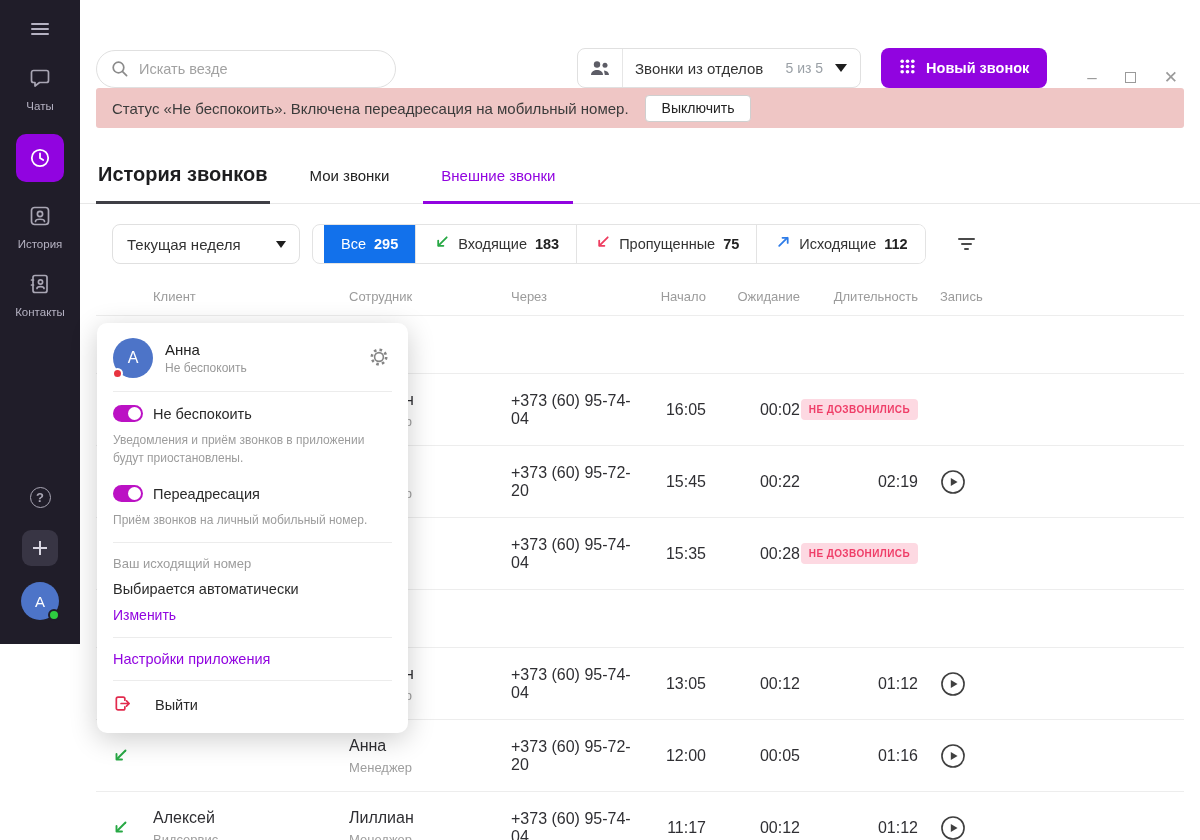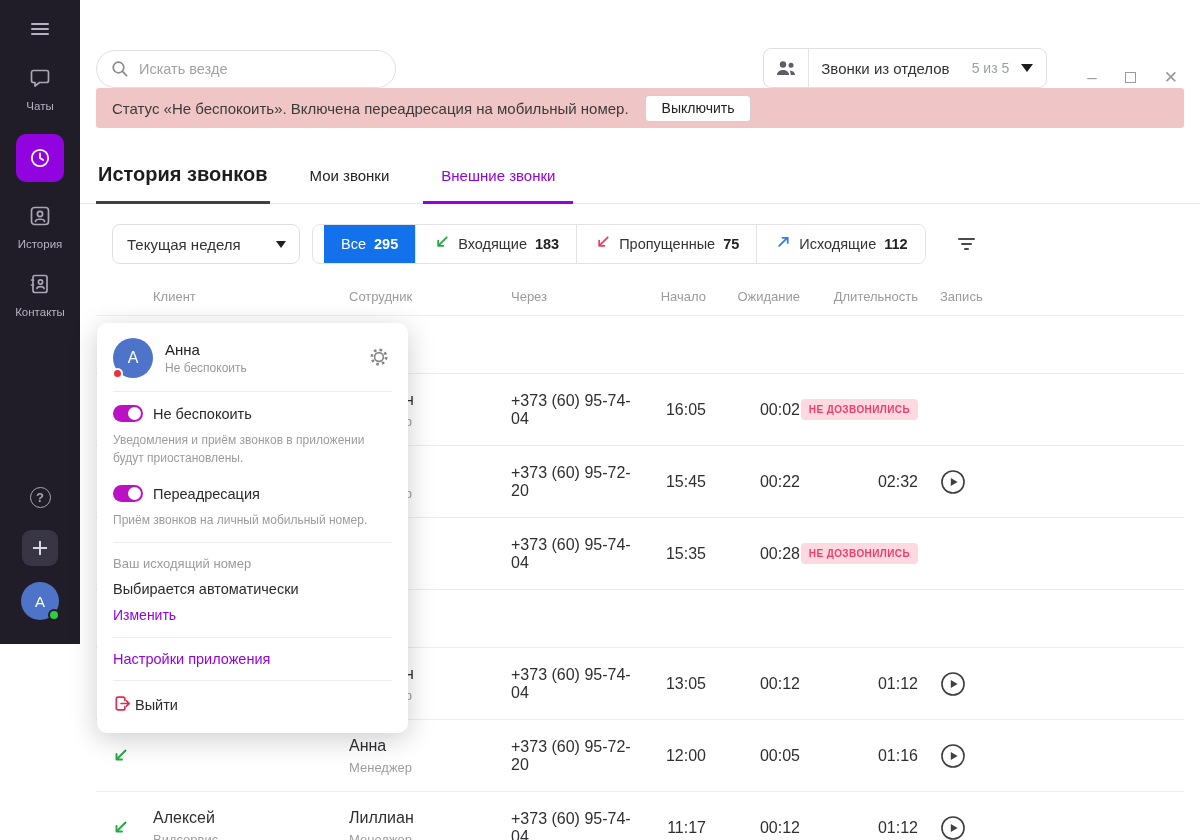--- a/index.html
+++ b/index.html
@@ -127,21 +127,21 @@
   .switch::after{ content:""; position:absolute; width:13px; height:13px; border-radius:50%; background:#fff; top:2px; left:2px;}
   .switch.on{ background:var(--toggle-on);}
   .switch.on::after{ left:15px;}
   .toggle-label{ margin-left:10px; font-size:14.5px; color:#2a2a2a;}
   .toggle-desc{ margin-top:9px; font-size:12px; color:#9c9c9c; line-height:1.5;}
   .toggle-block + .toggle-block{ margin-top:18px;}
   .pp-section-label{ font-size:13px; color:#9c9c9c;}
   .pp-value{ font-size:14.5px; color:#2a2a2a; margin-top:10px;}
   .pp-link{ display:inline-block; font-size:14px; color:var(--accent); margin-top:10px; cursor:pointer;}
   .pp-link.block{ display:block; font-size:14.5px; margin-top:0;}
-  .pp-logout{ display:flex; align-items:center; gap:3px; cursor:pointer; font-size:14.5px; color:#2a2a2a;}
+  .pp-logout{ display:flex; align-items:center; gap:23px; cursor:pointer; font-size:14.5px; color:#2a2a2a;}
 </style>
 </head>
 <body>
 
 <aside class="sidebar">
   <button class="sb-burger">
     <span class="burger"><i></i><i></i><i></i></span>
   </button>
 
   <div class="sb-item">
@@ -222,20 +222,36 @@
           <circle cx="17" cy="7.2" r="2.5"></circle>
             <path d="M16 12.4c2.7.3 5 1.8 5 4.6h-4.2"></path>
         </svg>
       </span>
       <span class="dd-sep"></span>
       <span class="dd-label">Звонки из отделов</span>
       <span class="dd-count">5 из 5</span>
       <span class="caret"></span>
     </div>
 
+    <button class="new-call">
+      <span>
+        <svg width="17" height="17" viewBox="0 0 16 16" fill="#fff">
+          <circle cx="3" cy="3" r="1.7"></circle>
+            <circle cx="8" cy="3" r="1.7"></circle>
+            <circle cx="13" cy="3" r="1.7"></circle>
+          <circle cx="3" cy="8" r="1.7"></circle>
+            <circle cx="8" cy="8" r="1.7"></circle>
+            <circle cx="13" cy="8" r="1.7"></circle>
+          <circle cx="3" cy="13" r="1.7"></circle>
+            <circle cx="8" cy="13" r="1.7"></circle>
+            <circle cx="13" cy="13" r="1.7"></circle>
+        </svg>
+      </span>
+      <span>Новый звонок</span>
+    </button>
 
     <div class="win-controls">
       <button class="win-btn"><span>–</span></button>
       <button class="win-btn"><span class="win-box"></span></button>
       <button class="win-btn"><span>✕</span></button>
     </div>
   </div>
 
   <div class="banner">
     <span>Статус «Не беспокоить». Включена переадресация на мобильный номер.</span>
@@ -364,21 +380,21 @@
           <div class="t-sub"></div>
         </div>
       <div class="c-emp">
           <div class="t-main">Анна</div>
           <div class="t-sub">Менеджер</div>
         </div>
       <div class="c-via t-main">+373 (60) 95-72-20</div>
       <div class="c-start t-main">15:45</div>
       <div class="c-wait t-main">00:22</div>
       <div class="c-dur">
-          <span class="t-main dur-text">02:32</span>
+          <span class="t-main dur-text">02:19</span>
         </div>
       <div class="c-rec">
           <button class="play-btn">
             <svg width="26" height="26" viewBox="0 0 24 24">
               <circle cx="12" cy="12" r="10.2" fill="none" stroke="#3f3f3f" stroke-width="1.5"></circle>
               <path d="M10 8.2L16.2 12 10 15.8z" fill="#3f3f3f"></path>
             </svg>
           </button>
         </div>
     </div>

